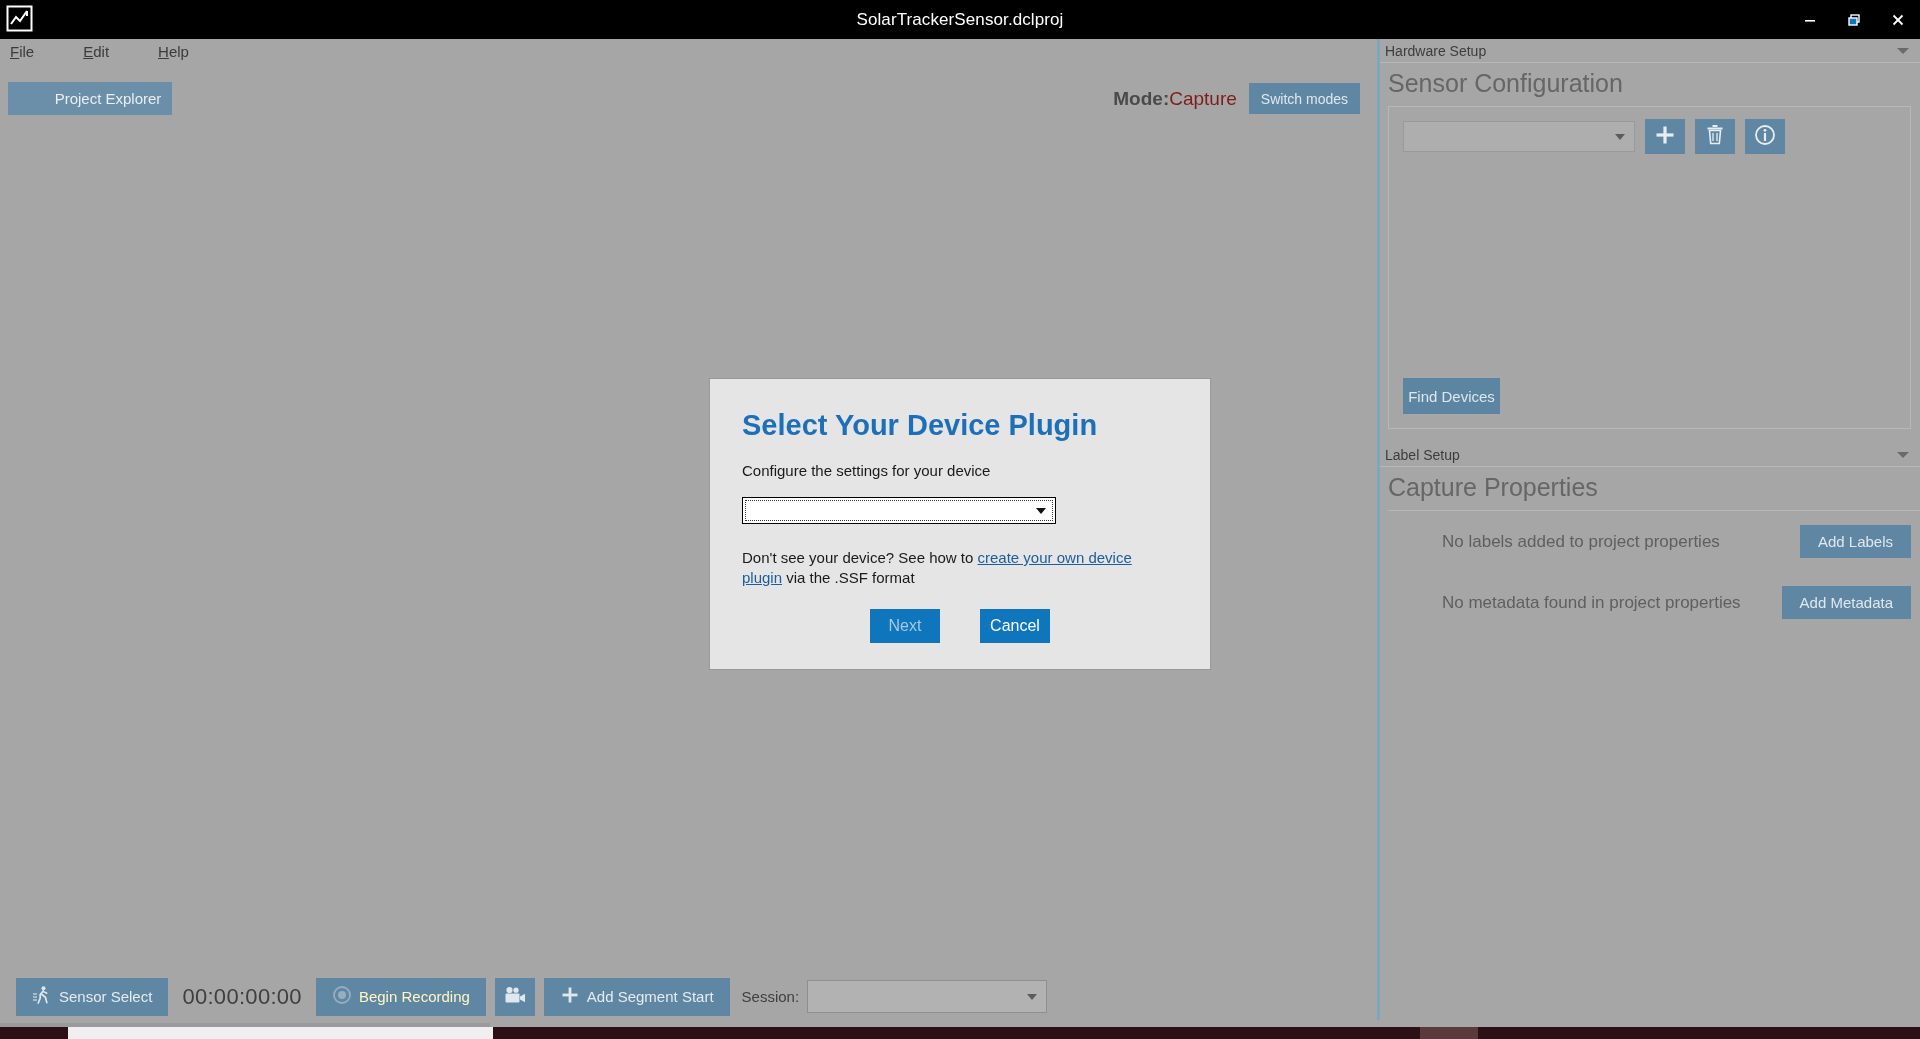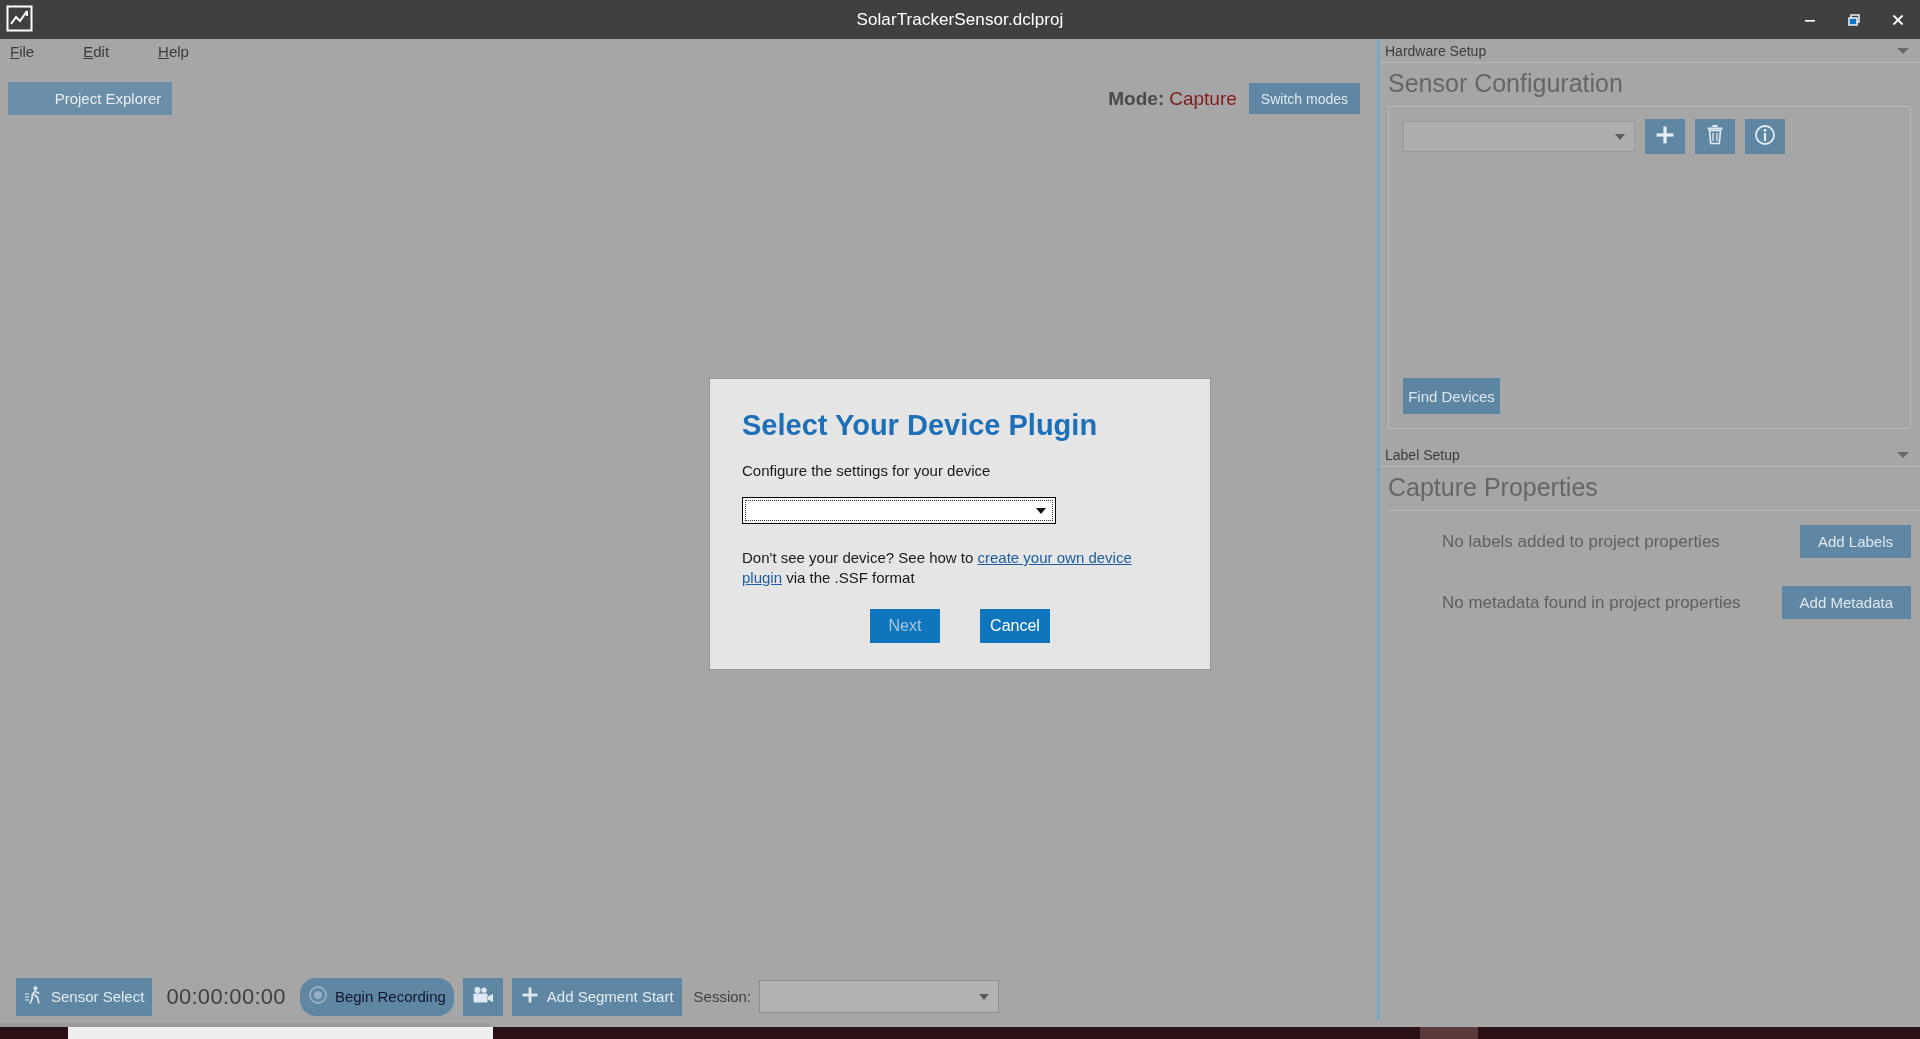--- a/index.html
+++ b/index.html
@@ -18,21 +18,21 @@
     height: 1039px;
     background: #a6a6a6;
   }
 
   
   .titlebar {
     position: absolute;
     top: 0; left: 0;
     width: 1920px;
     height: 39px;
-    background: #404040;
+    background: #000000;
     display: flex;
     align-items: center;
   }
   .app-logo {
     position: absolute;
     left: 6px; top: 5px;
     width: 27px; height: 27px;
   }
   .titlebar-title {
     position: absolute;
@@ -97,21 +97,20 @@
     width: 300px;
     height: 33px;
     display: flex;
     align-items: center;
     justify-content: flex-end;
   }
   .mode-label {
     font-size: 19px;
     color: #4a4a4a;
     font-weight: bold;
-    margin-right: 5px;
     white-space: nowrap;
   }
   .mode-value {
     font-size: 19px;
     color: #7f1d1d;
     margin-right: 12px;
     white-space: nowrap;
   }
   .switch-modes-btn {
     background: #5f86a3;
@@ -146,24 +145,24 @@
     box-sizing: border-box;
   }
   .btn-flat {
     background: #5f86a3;
     color: #e4ecf1;
     border: none;
     font-size: 15px;
     height: 38px;
     display: flex;
     align-items: center;
-    padding: 0 8px;
-    white-space: nowrap;
-  }
-  .btn-flat.disabled { color: #0f172a; border-radius: 16px; }
+    padding: 0 16px;
+    white-space: nowrap;
+  }
+  .btn-flat.disabled { color: #fef9c3; }
   .btn-flat .lbl { margin-left: 7px; }
   .timecode {
     font-size: 22px;
     color: #3f3f3f;
     margin: 0 14px;
     letter-spacing: 0.3px;
     white-space: nowrap;
   }
   .icon-only-btn {
     background: #5f86a3;

